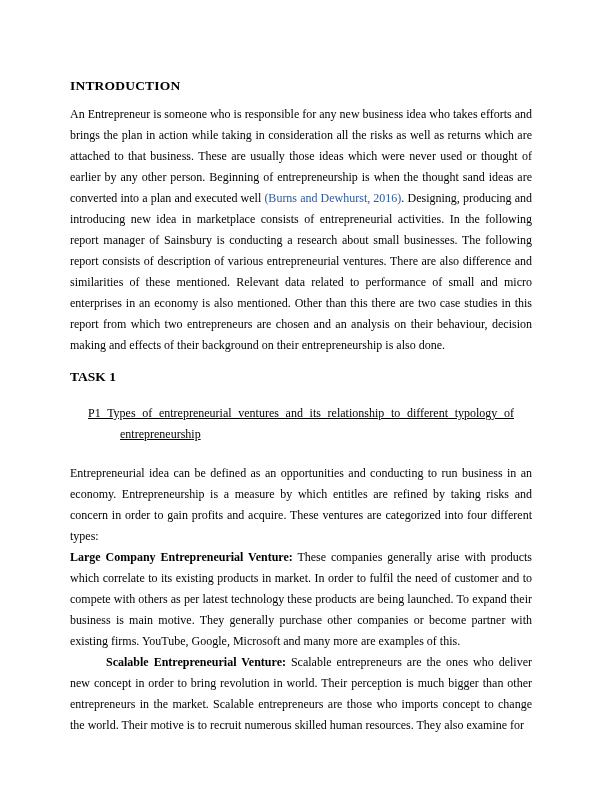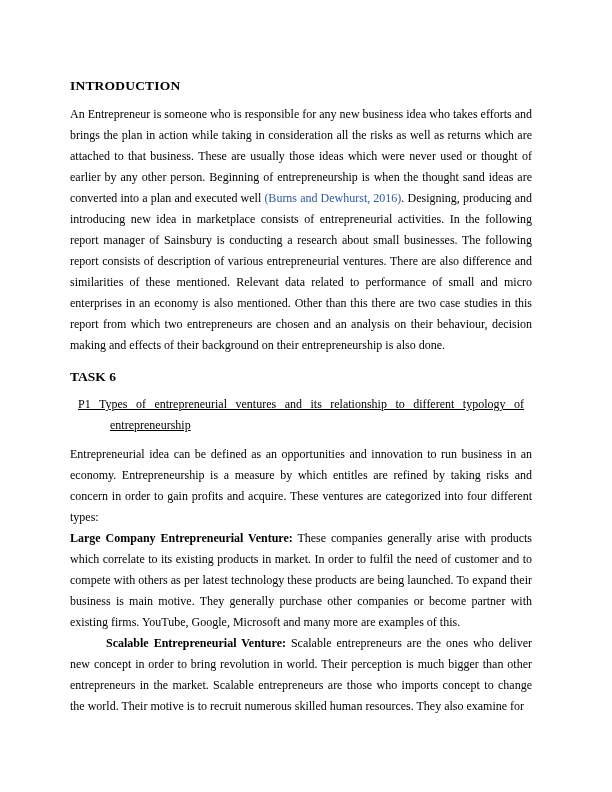--- a/index.html
+++ b/index.html
@@ -41,44 +41,44 @@
     font-family: Liberation Serif, serif;
   }
   .subheading {
     font-size: 12px;
     line-height: 21px;
     text-align: justify;
     text-decoration: underline;
     font-weight: normal;
     padding-left: 32px;
     text-indent: -32px;
-    margin: 8px;
+    margin: 18px;
   }
   .citation {
     color: #2e5aa0;
   }
   .lead {
     font-weight: bold;
   }
   .indent-first {
     text-indent: 36px;
   }
 </style>
 </head>
 <body>
 
 <div class="page">
 
   <h1 class="h-main">INTRODUCTION</h1>
 
   <p class="para"><span>An Entrepreneur is someone who is responsible for any new business idea who takes efforts and brings the plan in action while taking in consideration all the risks as well as returns which are attached to that business. These are usually those ideas which were never used or thought of earlier by any other person. Beginning of entrepreneurship is when the thought sand ideas are converted into a plan and executed well </span><span class="citation">(Burns and Dewhurst, 2016)</span><span>. Designing, producing and introducing new idea in marketplace consists of entrepreneurial activities. In the following report manager of Sainsbury is conducting a research about small businesses. The following report consists of description of various entrepreneurial ventures. There are also difference and similarities of these mentioned. Relevant data related to performance of small and micro enterprises in an economy is also mentioned. Other than this there are two case studies in this report from which two entrepreneurs are chosen and an analysis on their behaviour, decision making and effects of their background on their entrepreneurship is also done.</span></p>
 
-  <h1 class="h-task">TASK 6</h1>
+  <h1 class="h-task">TASK 1</h1>
 
   <h2 class="subheading">P1 Types of entrepreneurial ventures and its relationship to different typology of entrepreneurship</h2>
 
-  <p class="para">Entrepreneurial idea can be defined as an opportunities and innovation to run business in an economy. Entrepreneurship is a measure by which entitles are refined by taking risks and concern in order to gain profits and acquire. These ventures are categorized into four different types:</p>
+  <p class="para">Entrepreneurial idea can be defined as an opportunities and conducting to run business in an economy. Entrepreneurship is a measure by which entitles are refined by taking risks and concern in order to gain profits and acquire. These ventures are categorized into four different types:</p>
 
   <p class="para"><span class="lead">Large Company Entrepreneurial Venture:</span><span> These companies generally arise with products which correlate to its existing products in market. In order to fulfil the need of customer and to compete with others as per latest technology these products are being launched. To expand their business is main motive. They generally purchase other companies or become partner with existing firms. YouTube, Google, Microsoft and many more are examples of this.</span></p>
 
   <p class="para indent-first"><span class="lead">Scalable Entrepreneurial Venture:</span><span> Scalable entrepreneurs are the ones who deliver new concept in order to bring revolution in world. Their perception is much bigger than other entrepreneurs in the market. Scalable entrepreneurs are those who imports concept to change the world. Their motive is to recruit numerous skilled human resources. They also examine for</span></p>
 
 </div>
 
 </body></html>

